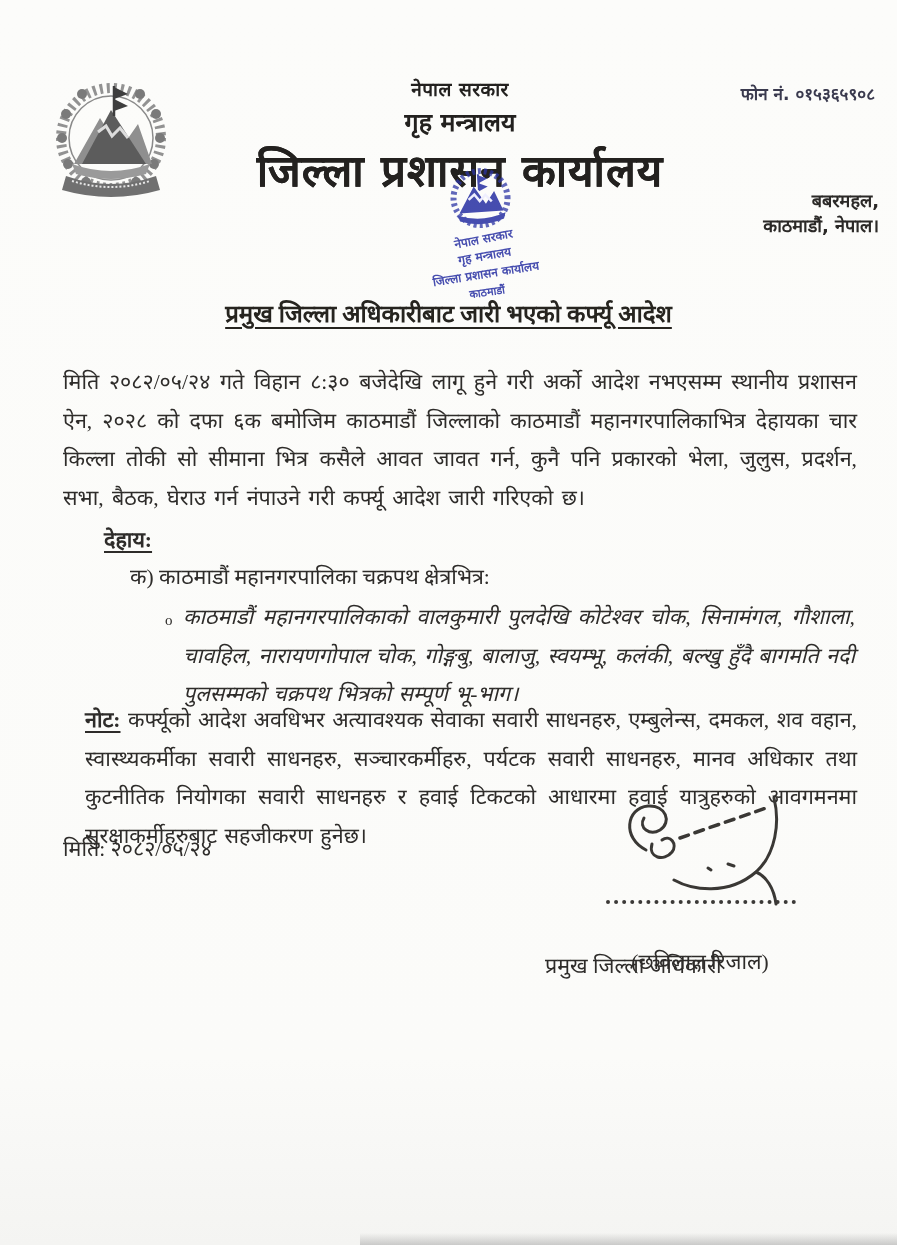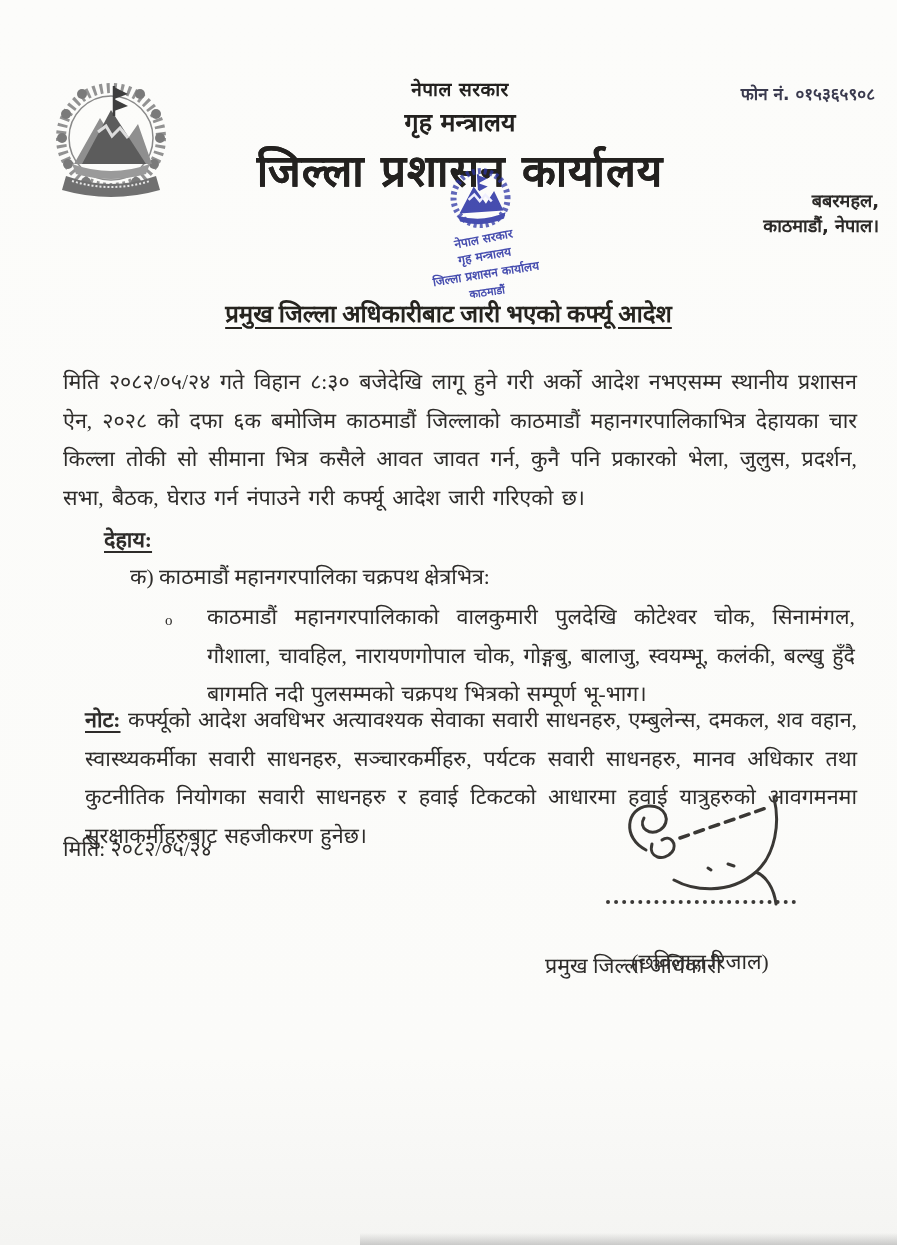--- a/index.html
+++ b/index.html
@@ -47,21 +47,21 @@
     text-decoration:underline; text-underline-offset:5px; }
   
   .para1 { position:absolute; left:63px; top:363px; width:794px;
     font-size:21.5px; line-height:38.5px; text-align:justify; word-spacing:3px; }
   .dehaya { position:absolute; left:104px; top:524px; font-size:21.5px; font-weight:bold;
     text-decoration:underline; text-underline-offset:4px; }
   .item-ka { position:absolute; left:130px; top:561px; font-size:21.5px; }
   .bullet { position:absolute; left:165px; top:598px; width:690px;
     font-size:21.5px; line-height:38.5px; }
   .bullet .marker { position:absolute; left:0; top:3px; font-size:15px; }
-  .bullet .btxt { display:block; margin-left:42px; text-align:justify; word-spacing:2px; }
+  .bullet .btxt { display:block; margin-left:18px; text-align:justify; word-spacing:2px;font-style:italic; }
   .note { position:absolute; left:85px; top:701px; width:772px;
     font-size:21.5px; line-height:38.5px; text-align:justify; word-spacing:2px; }
   .note .nlabel { font-weight:bold; text-decoration:underline; text-underline-offset:4px;margin-top:42px; }
   .dateline { position:absolute; left:63px; top:833px; font-size:21.5px;text-align:center; }
   
   .sig-art { position:absolute; left:608px; top:792px; width:210px; height:118px; }
   .dotline { position:absolute; left:606px; top:880px; width:190px; height:24px;
     border-bottom:4px dotted #3b3937; }
   .sig-name { position:absolute; left:560px; top:915px; width:280px; text-align:center;
     font-size:21.5px;margin-top:31px; }

